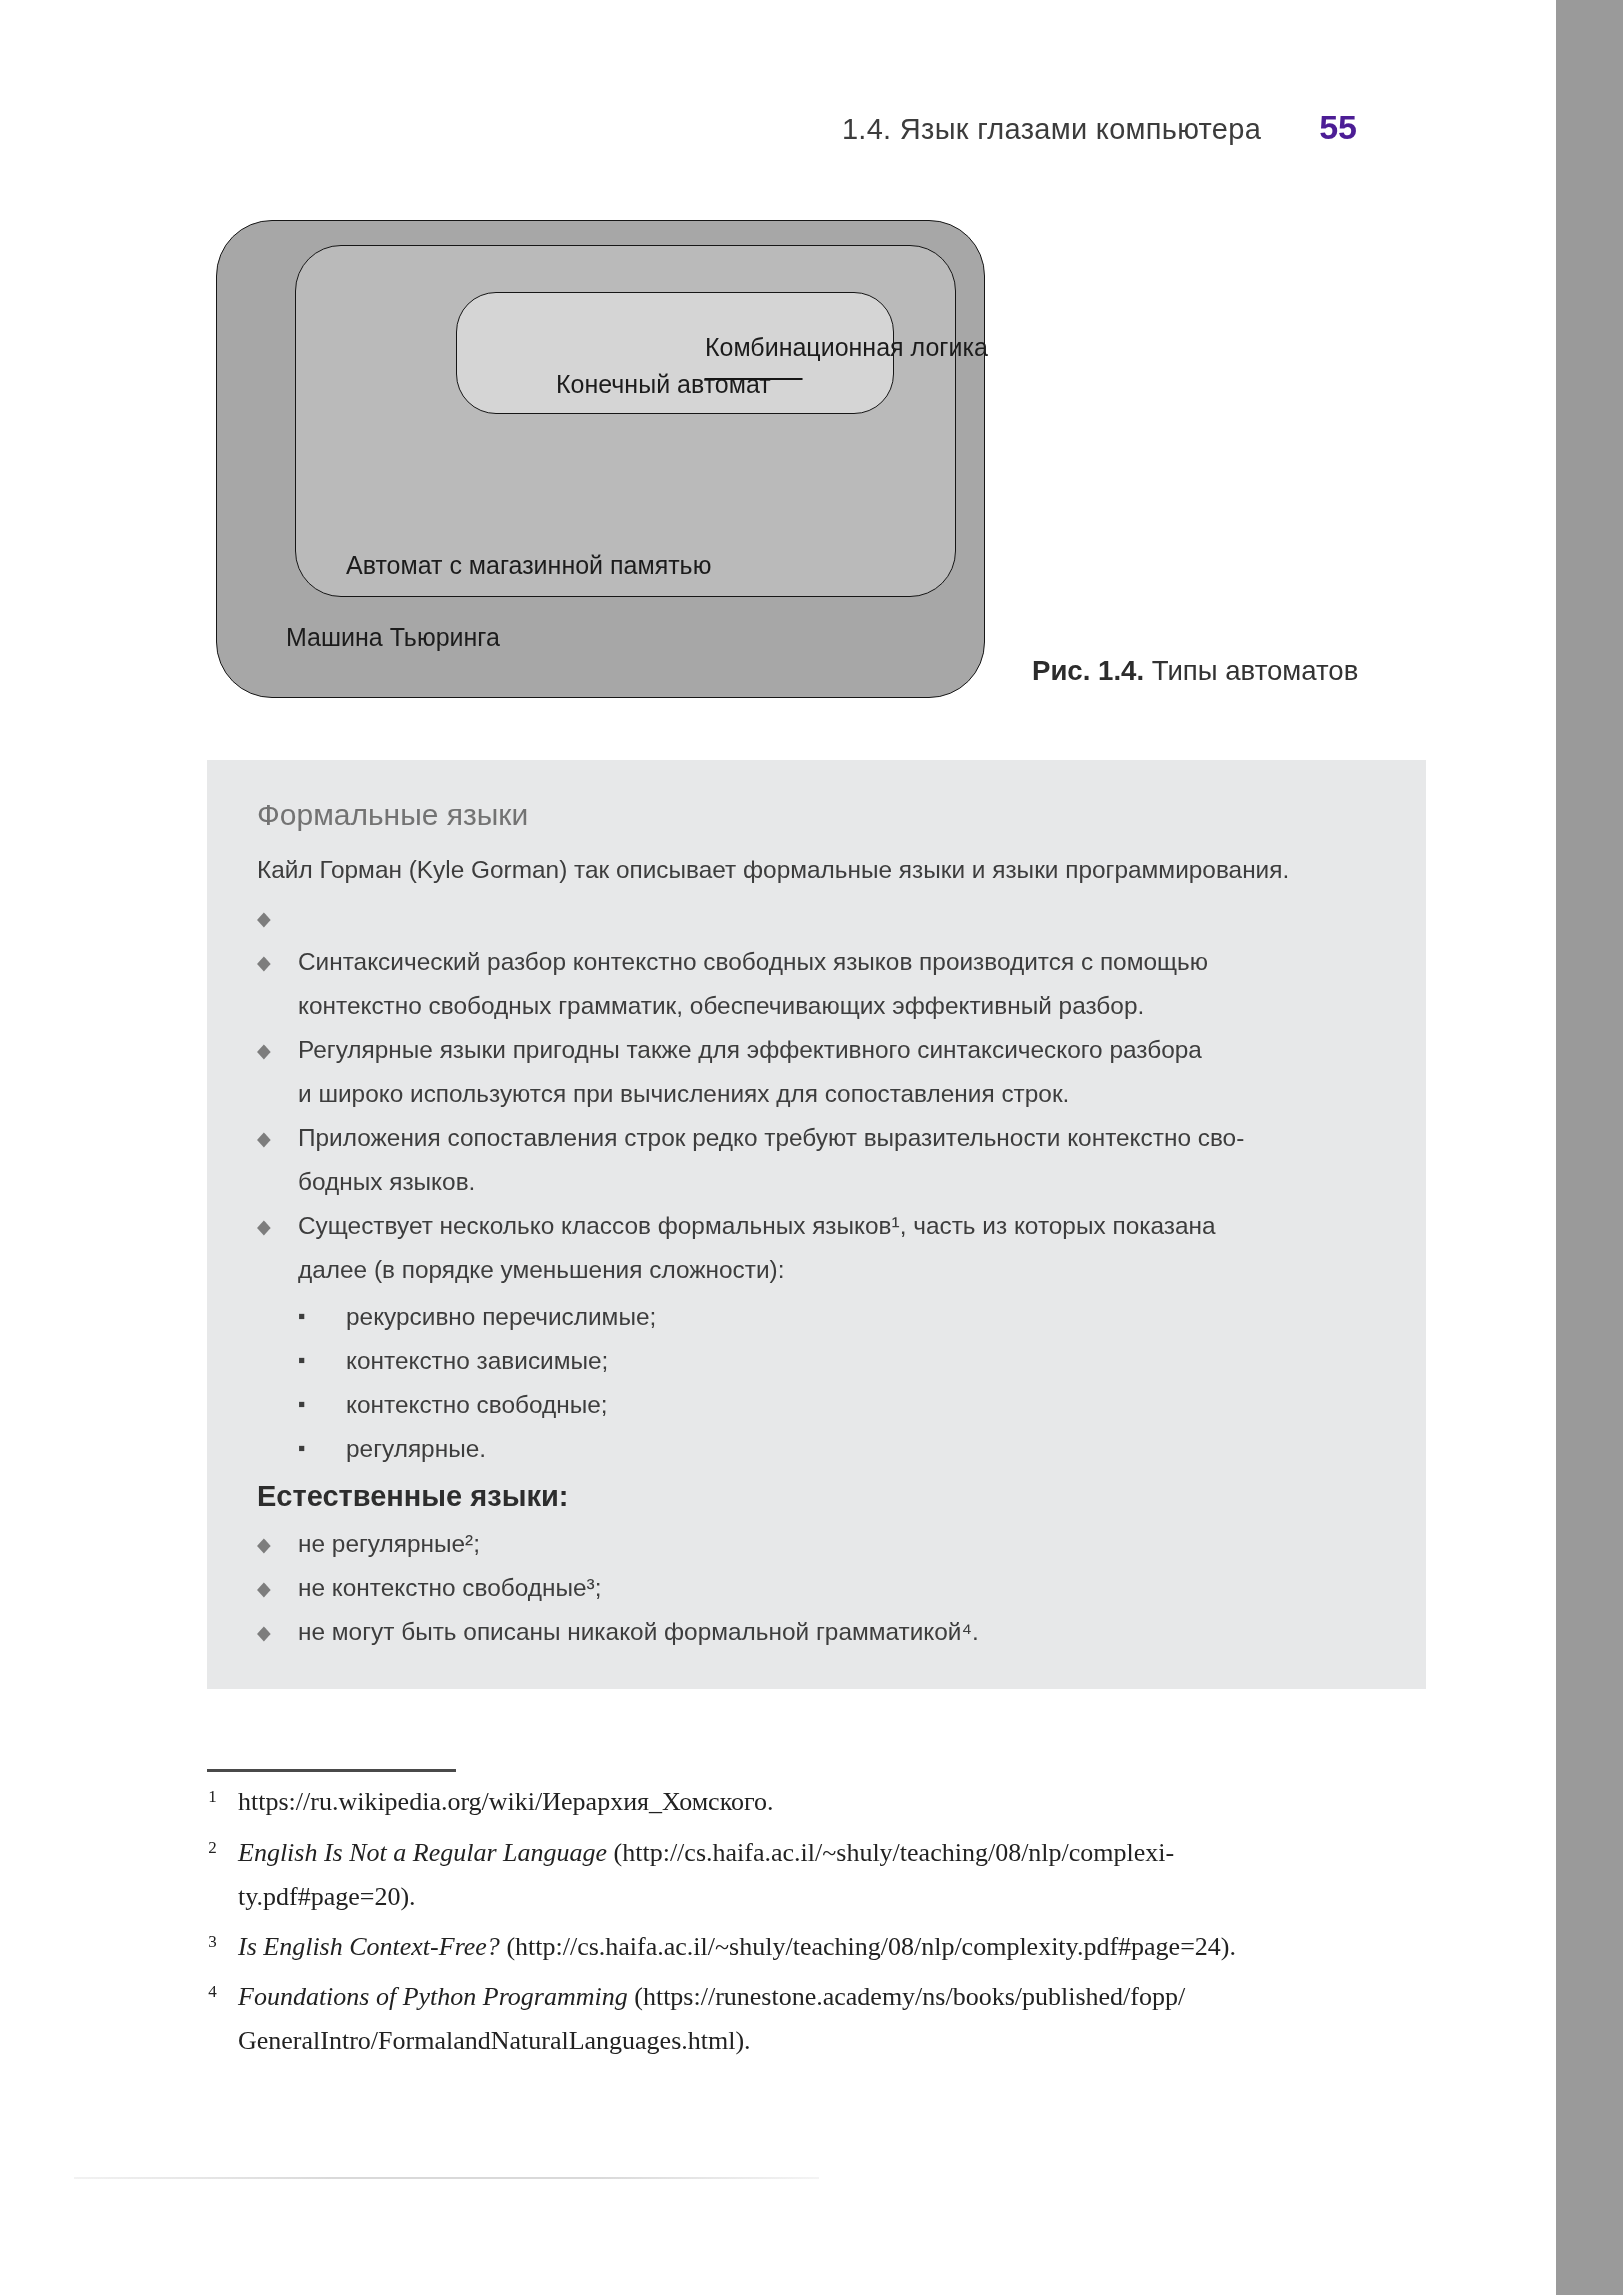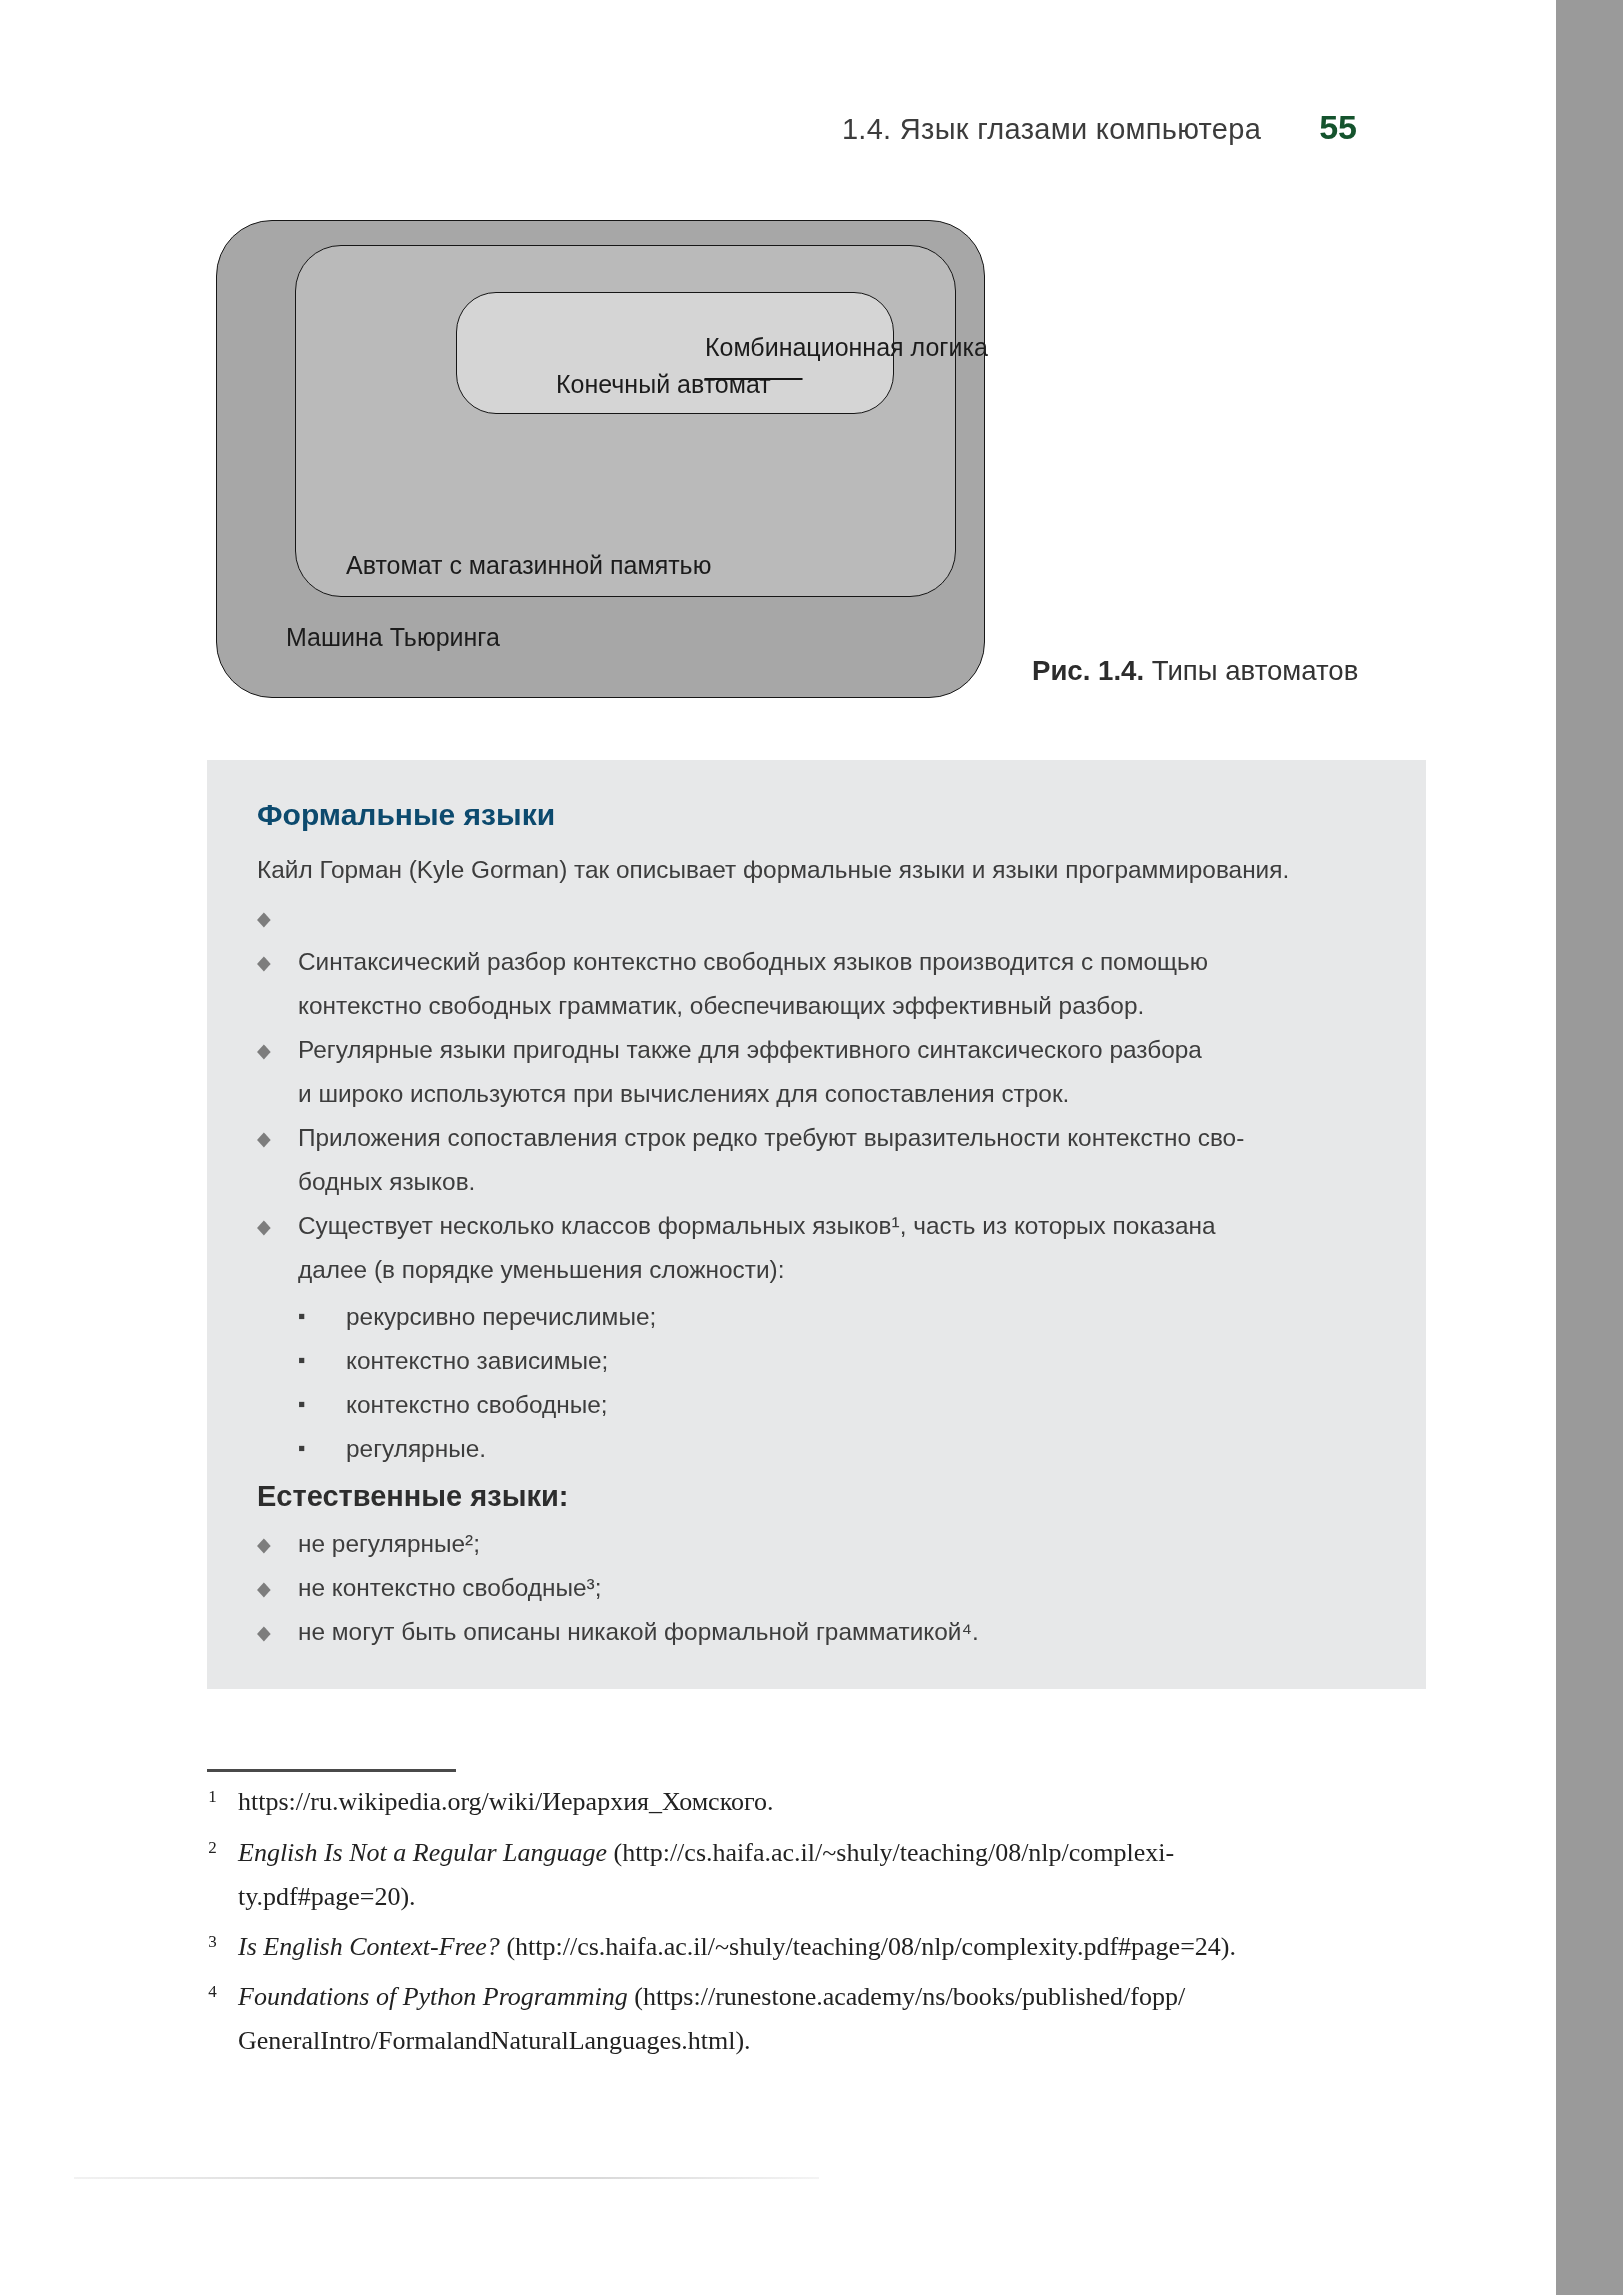--- a/index.html
+++ b/index.html
@@ -11,21 +11,21 @@
     font-family:"Liberation Sans","DejaVu Sans",sans-serif;
     color:#3a3a3a;
   }
 
   
   .running-head{
     position:absolute;top:108px;right:199px;
     display:flex;align-items:baseline;gap:58px;
   }
   .running-head .section{font-size:29px;color:#3c3c3c;letter-spacing:0.3px;}
-  .running-head .pageno{font-size:34px;font-weight:700;color:#14532d;text-align:center;}
+  .running-head .pageno{font-size:34px;font-weight:700;color:#4c1d95;text-align:center;}
 
   
   .figure{position:absolute;left:216px;top:220px;width:769px;height:478px;}
   .layer{position:absolute;border:1.9px solid #161616;box-sizing:border-box;}
   .layer-1{inset:0;background:#a7a7a7;border-radius:56px;}
   .layer-2{left:78px;top:24px;right:28px;bottom:100px;background:#bababa;border-radius:46px;}
   .layer-3{left:160px;top:46px;right:61px;bottom:182px;background:#d5d5d5;border-radius:40px;}
   .layer-4{left:247px;top:85px;right:90px;bottom:260px;background:#ffffff;border-radius:30px;}
   .layer-label{
     position:absolute;font-size:25px;color:#1c1c1c;white-space:nowrap;
@@ -42,21 +42,21 @@
   .fig-caption .cap-label{font-weight:700;color:#2c2c2c;}
 
   
   .panel{
     position:absolute;left:207px;top:760px;width:1219px;height:929px;
     background:#e7e8e9;box-sizing:border-box;
     padding:27.6px 38px 0 50px;
     color:#3d3d3d;
   }
   .panel-title{
-    margin:0;font-size:30px;line-height:54px;font-weight:700;color:#0c4a6e;
+    margin:0;font-size:30px;line-height:54px;font-weight:400;color:#737373;
   }
   .panel-intro{
     margin:6.3px 0 0 0;font-size:24.4px;line-height:44px;
   }
   ul.blist{list-style:none;margin:3.8px 0 0 0;padding:0;}
   ul.blist li{display:flex;font-size:24.4px;line-height:44px;}
   .marker{
     flex:0 0 41px;color:#7d7d7d;font-size:19.4px;line-height:44px;
     transform:scaleX(.92);transform-origin:left;
   }

